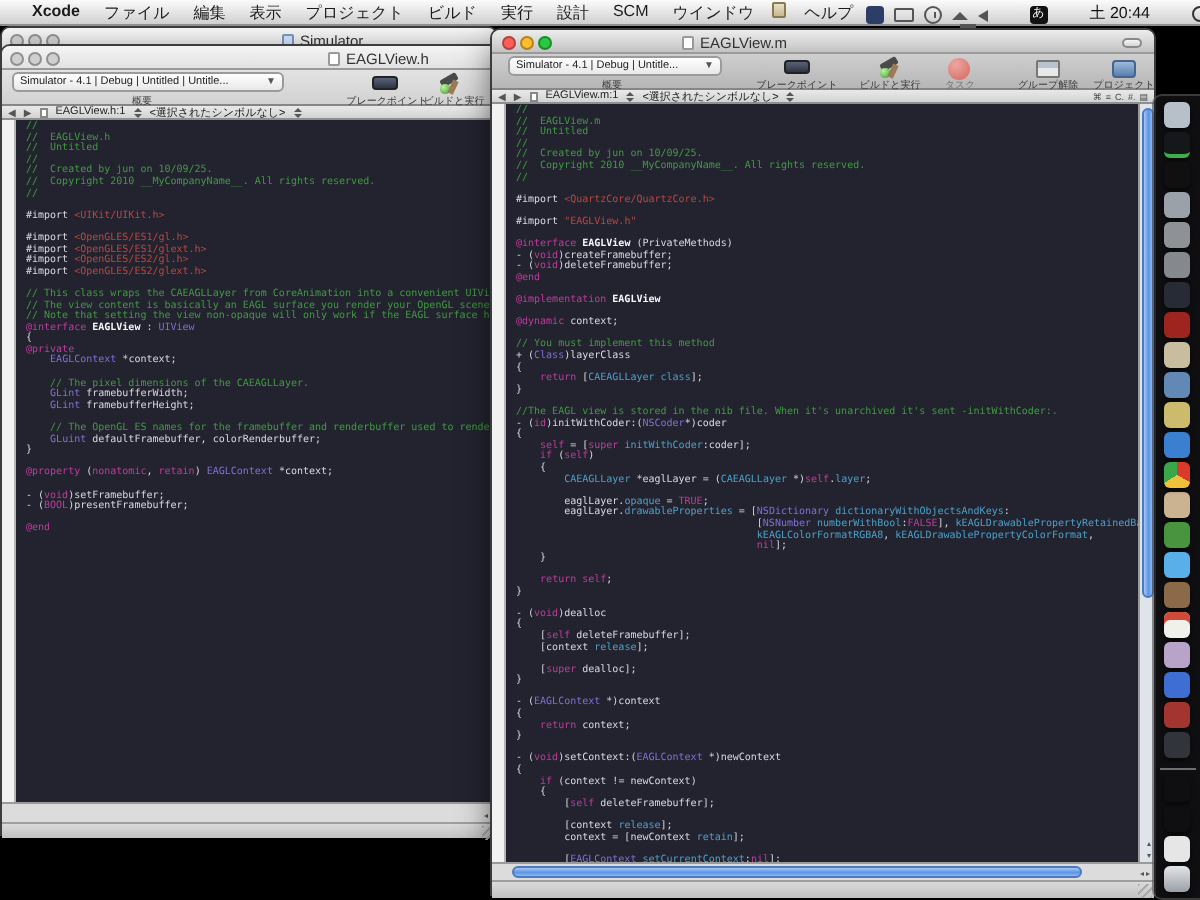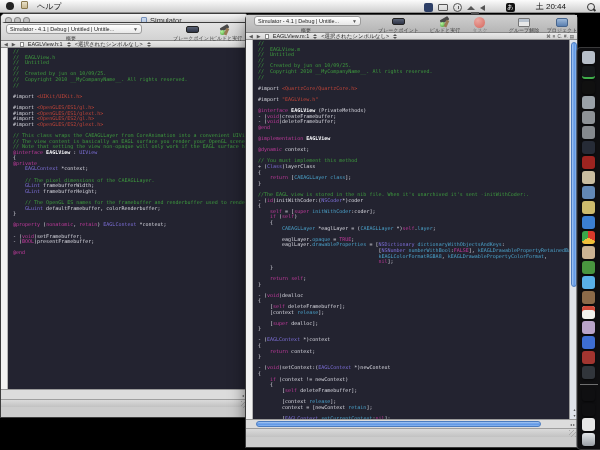--- a/index.html
+++ b/index.html
@@ -82,20 +82,32 @@
 .dicon.trash{background:linear-gradient(#e2e5e8,#9aa0a6)}
 
 #win-left{box-shadow:2px 6px 14px rgba(0,0,0,.55)}
 #win-right{box-shadow:3px 8px 18px rgba(0,0,0,.7)}
 </style>
 </head>
 <body>
 
 <div id="menubar">
   <span class="apple"></span>
+  <span style="display:flex">
+      <span class="mi b">Xcode</span>
+      <span class="mi">ファイル</span>
+      <span class="mi">編集</span>
+      <span class="mi">表示</span>
+      <span class="mi">プロジェクト</span>
+      <span class="mi">ビルド</span>
+      <span class="mi">実行</span>
+      <span class="mi">設計</span>
+      <span class="mi">SCM</span>
+      <span class="mi">ウインドウ</span>
+    </span>
   <span class="mi" style="padding:0 3px"><span style="display:inline-block;width:7px;height:8px;background:linear-gradient(#e8e0c8,#c8b890);border:.5px solid #8a7a50;border-radius:1px"></span></span>
   <span class="mi">ヘルプ</span>
   <span id="mb-right">
     <span style="display:flex;gap:5px;align-items:center">
         <span class="st-ic ic-grid"></span>
         <span class="st-ic ic-disp"></span>
         <span class="st-ic ic-clock"></span>
         <span class="st-ic ic-eject"></span>
         <span class="st-ic ic-vol"></span>
       </span>
@@ -111,20 +123,29 @@
     <span class="tl g1" style="left:13px"></span>
     <span class="tl g1" style="left:22px"></span>
     <span class="wtitle" style="left:140px">
         <span class="docic blue"></span>
         <span>Simulator</span>
       </span>
   </div>
 </div>
 
 <div class="win" id="win-left" style="left:0;top:22px;width:250px;height:396px;z-index:2">
+  <div class="tbar inact">
+    <span class="tl g1" style="left:4px"></span>
+    <span class="tl g1" style="left:13px"></span>
+    <span class="tl g1" style="left:22px"></span>
+    <span class="wtitle" style="left:163px">
+        <span class="docic"></span>
+        <span>EAGLView.h</span>
+      </span>
+  </div>
   <div class="toolbar inact">
     <div class="ovw" style="left:5px;width:136px"><span class="car">▼</span><span>Simulator - 4.1 | Debug | Untitled | Untitle...</span></div>
     <div class="tlabel" style="left:45px;width:50px">概要</div>
     <span class="bpic" style="left:185px"></span>
     <div class="tlabel" style="left:165px;width:55px">ブレークポイント</div>
     <span class="hammer" style="left:218px">
         <span class="dot"></span>
       </span>
     <div class="tlabel" style="left:207px;width:38px">ビルドと実行</div>
   </div>
@@ -143,20 +164,30 @@
   </div>
   <div class="hsb" style="height:10px">
       <span class="sbarrows">◂▸</span>
     </div>
   <div class="statusb" style="height:8px">
       <span class="grip"></span>
     </div>
 </div>
 
 <div class="win" id="win-right" style="left:245px;top:14px;width:333px;height:434px;z-index:3">
+  <div class="tbar act">
+    <span class="tl r" style="left:5px"></span>
+    <span class="tl y" style="left:14px"></span>
+    <span class="tl g" style="left:23px"></span>
+    <span class="wtitle" style="left:95px">
+        <span class="docic"></span>
+        <span>EAGLView.m</span>
+      </span>
+    <span class="pill"></span>
+  </div>
   <div class="toolbar act">
     <div class="ovw" style="left:8px;width:107px"><span class="car">▼</span><span>Simulator - 4.1 | Debug | Untitle...</span></div>
     <div class="tlabel" style="left:35px;width:50px">概要</div>
     <span class="bpic" style="left:146px"></span>
     <div class="tlabel" style="left:125px;width:55px">ブレークポイント</div>
     <span class="hammer" style="left:193px">
         <span class="dot"></span>
       </span>
     <div class="tlabel" style="left:180px;width:38px">ビルドと実行</div>
     <span class="redcirc" style="left:228px"></span>

